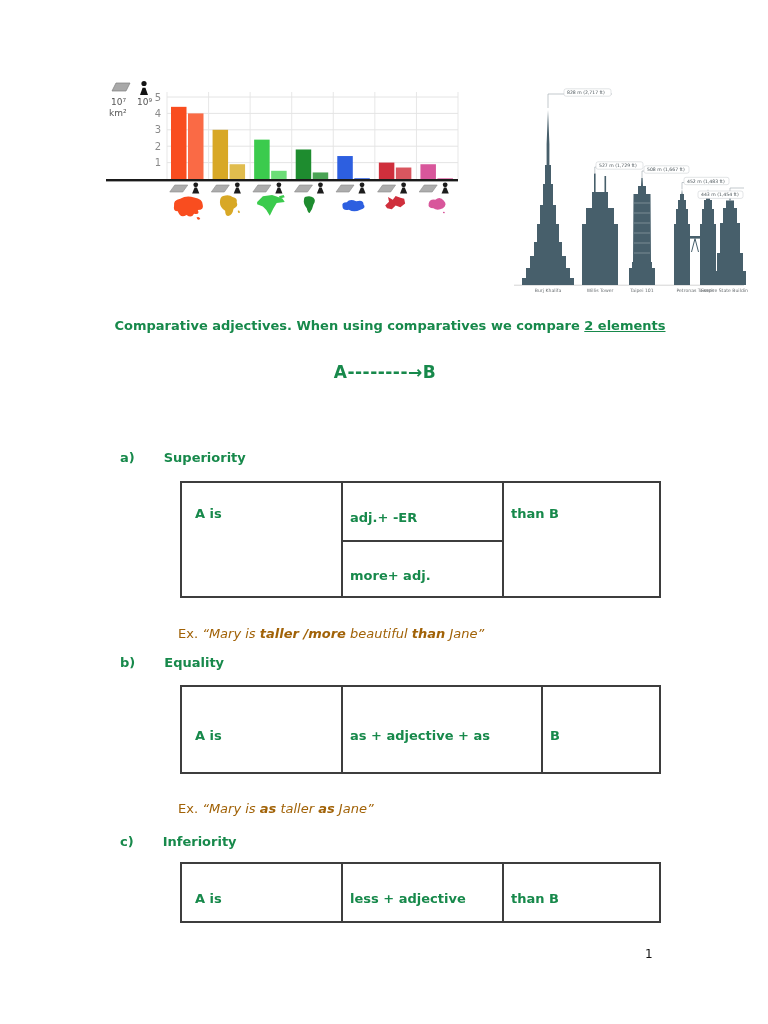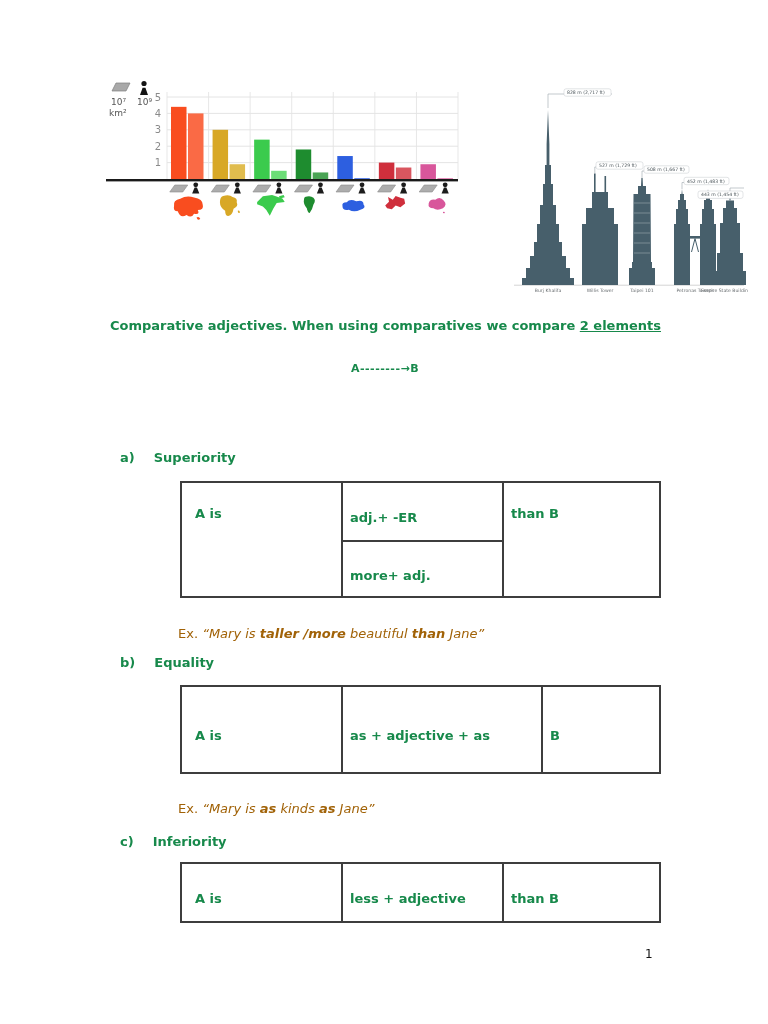--- a/index.html
+++ b/index.html
@@ -13,31 +13,31 @@
   .ytick{font-size:10px;fill:#8a8a8a;}
   .bldg{fill:var(--bldg,#475f6b);}
   .strut{fill:none;stroke:var(--bldg,#475f6b);stroke-width:1;}
   .lead{fill:none;stroke:#9aa5ab;stroke-width:0.6;}
   .pill{fill:#ffffff;stroke:#c4c9cc;stroke-width:0.5;}
   .hlabel{font-size:4.6px;fill:#4a5459;}
   .bname{font-size:4.6px;fill:#6a6f72;}
   .seg{stroke:#ffffff;stroke-opacity:.35;stroke-width:.8;}
 
   
-  .gtext{color:var(--green,#17894b);font-weight:bold;}
+  .gtext{color:var(--green,#17894b);font-weight:bold;text-align:center;}
   .doc-title{position:absolute;left:95px;top:234px;width:420px;text-align:center;
     font-size:21px;line-height:33px;letter-spacing:.5px;}
   .doc-title span{text-decoration:underline;text-decoration-thickness:2px;text-underline-offset:4px;}
   .intro{position:absolute;left:110px;top:318px;width:560px;font-size:13px;}
   .intro .u{text-decoration:underline;}
   .formula{position:absolute;left:110px;top:362px;width:550px;text-align:center;
-    font-size:11px;letter-spacing:.5px;}
+    font-size:17px;letter-spacing:.5px;}
   .kinds{position:absolute;left:110px;top:404px;font-size:13px;}
   .sec-head{position:absolute;left:120px;font-size:13px;}
-  .sec-head .name{margin-left:19px;}
+  .sec-head .name{margin-left:29px;}
 
   
   table.gtable{position:absolute;left:180px;border-collapse:collapse;table-layout:fixed;width:479px;}
   table.gtable td{border:2px solid #3d3d3d;font-size:13px;font-weight:bold;color:var(--green,#17894b);
     padding:12px 0 0 7px;vertical-align:middle;}
   table.gtable td.c1{padding-left:13px;}
   table.gtable td.vtop{vertical-align:top;padding-top:23px;}
   #table-a{top:481px;} #table-b{top:685px;} #table-c{top:862px;}
 
   
@@ -270,21 +270,21 @@
       </colgroup>
     <tbody>
         <tr style="height:87px">
       <td class="c1">A is</td>
       <td>as  +  adjective + as</td>
       <td>B</td>
     </tr>
   </tbody>
     </table>
 
-  <div class="example" id="example-b"><span>Ex. </span><span class="i">“Mary is </span><span class="i b">as</span><span class="i"> kinds </span><span class="i b">as</span><span class="i"> Jane”</span></div>
+  <div class="example" id="example-b"><span>Ex. </span><span class="i">“Mary is </span><span class="i b">as</span><span class="i"> taller </span><span class="i b">as</span><span class="i"> Jane”</span></div>
 
   <div class="sec-head gtext" style="top:834px;">
     <span>c)</span><span class="name">Inferiority</span>
   </div>
 
   <table class="gtable" id="table-c">
     <colgroup>
         <col style="width:161px">
         <col style="width:161px">
         <col style="width:157px">

